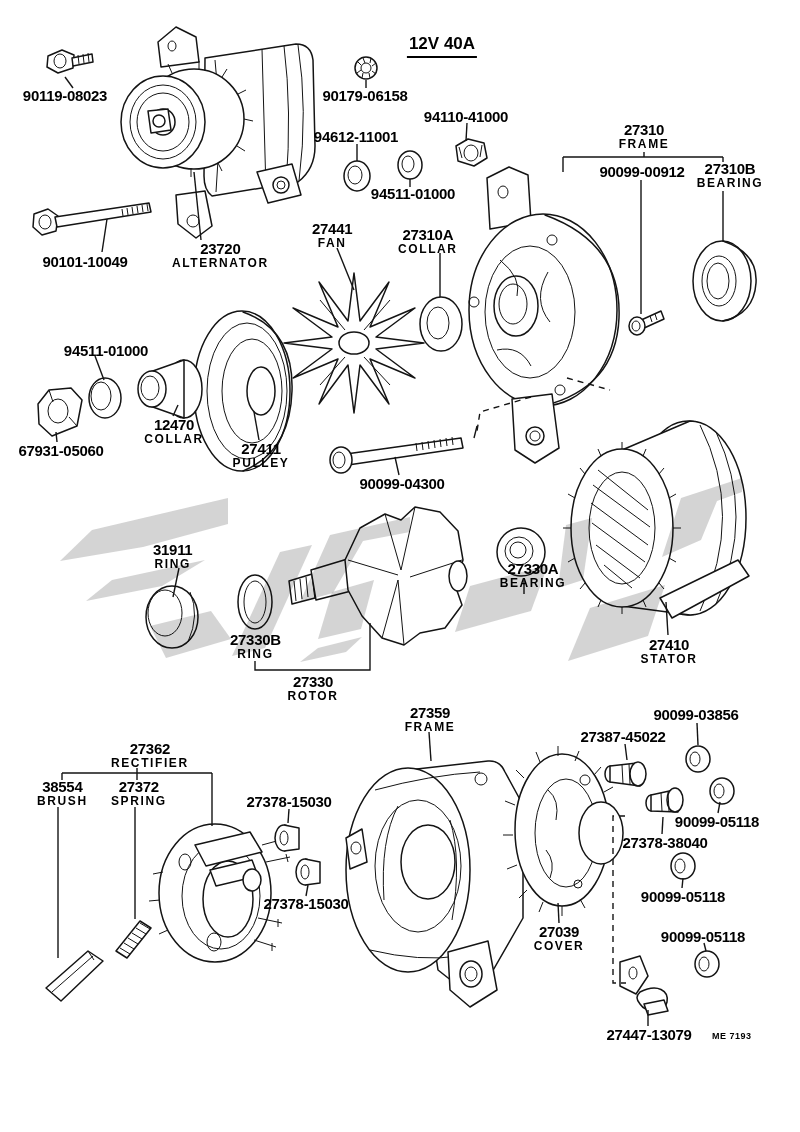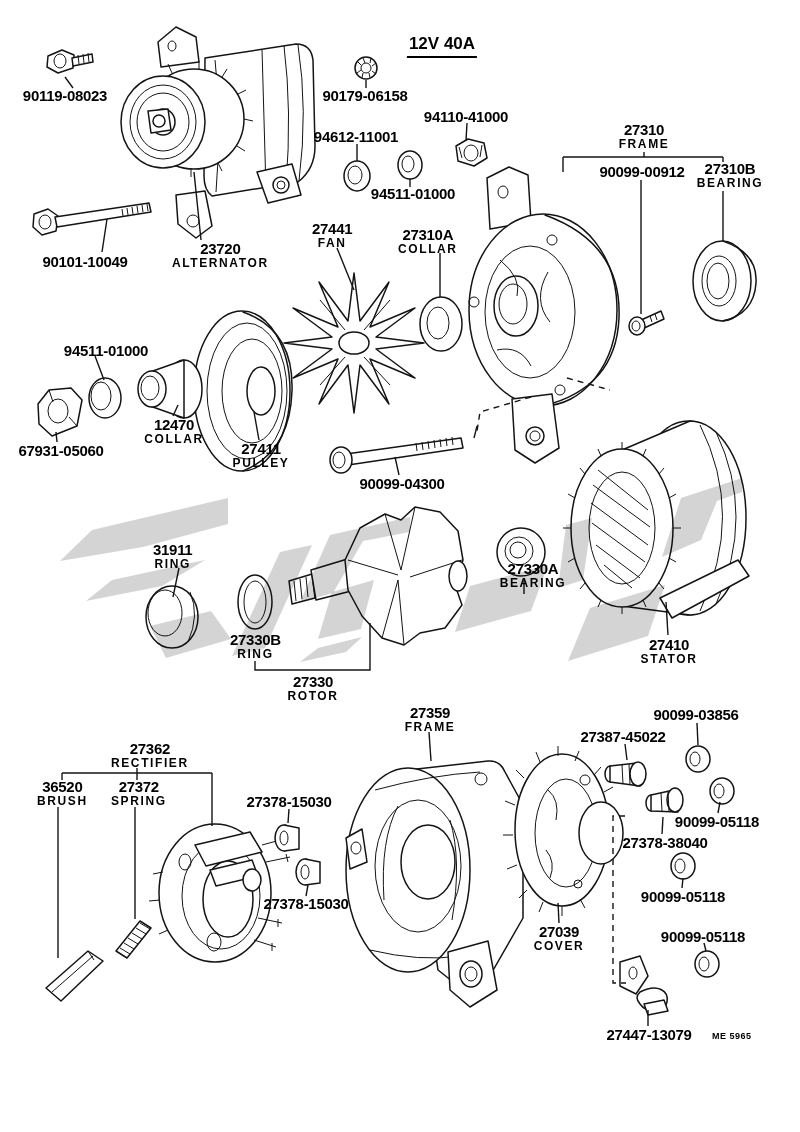--- a/index.html
+++ b/index.html
@@ -455,21 +455,21 @@
     </div>
   <div class="plabel" style="left:623px;top:729px">
       <span class="num">27387-45022</span>
     </div>
 
   <div class="plabel la" style="left:111px;top:741px">
       <span class="num">27362</span>
       <span class="nm">RECTIFIER</span>
     </div>
   <div class="plabel la" style="left:37px;top:779px">
-      <span class="num">36520</span>
+      <span class="num">38554</span>
       <span class="nm">BRUSH</span>
     </div>
   <div class="plabel la" style="left:111px;top:779px">
       <span class="num">27372</span>
       <span class="nm">SPRING</span>
     </div>
   <div class="plabel" style="left:289px;top:794px">
       <span class="num">27378-15030</span>
     </div>
   <div class="plabel" style="left:717px;top:814px">
@@ -489,14 +489,14 @@
       <span class="num">27039</span>
       <span class="nm">COVER</span>
     </div>
   <div class="plabel" style="left:703px;top:929px">
       <span class="num">90099-05118</span>
     </div>
   <div class="plabel" style="left:649px;top:1027px">
       <span class="num">27447-13079</span>
     </div>
 
-  <div class="doccode" style="left:712px;top:1031px">ME 5965</div>
+  <div class="doccode" style="left:712px;top:1031px">ME 7193</div>
 </div>
 
 </body></html>

